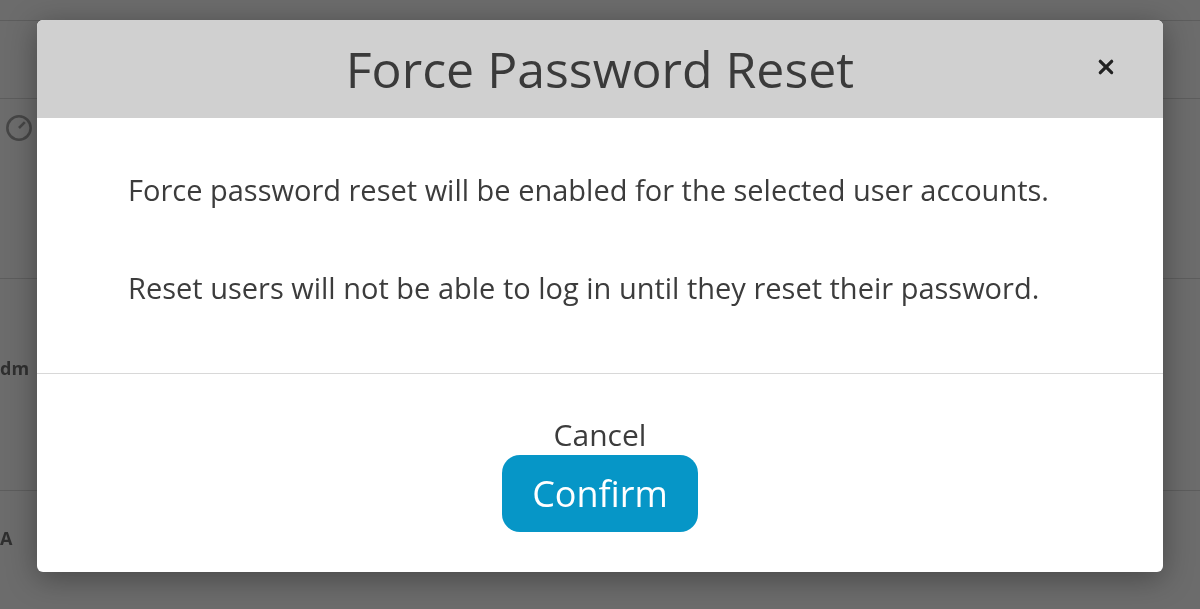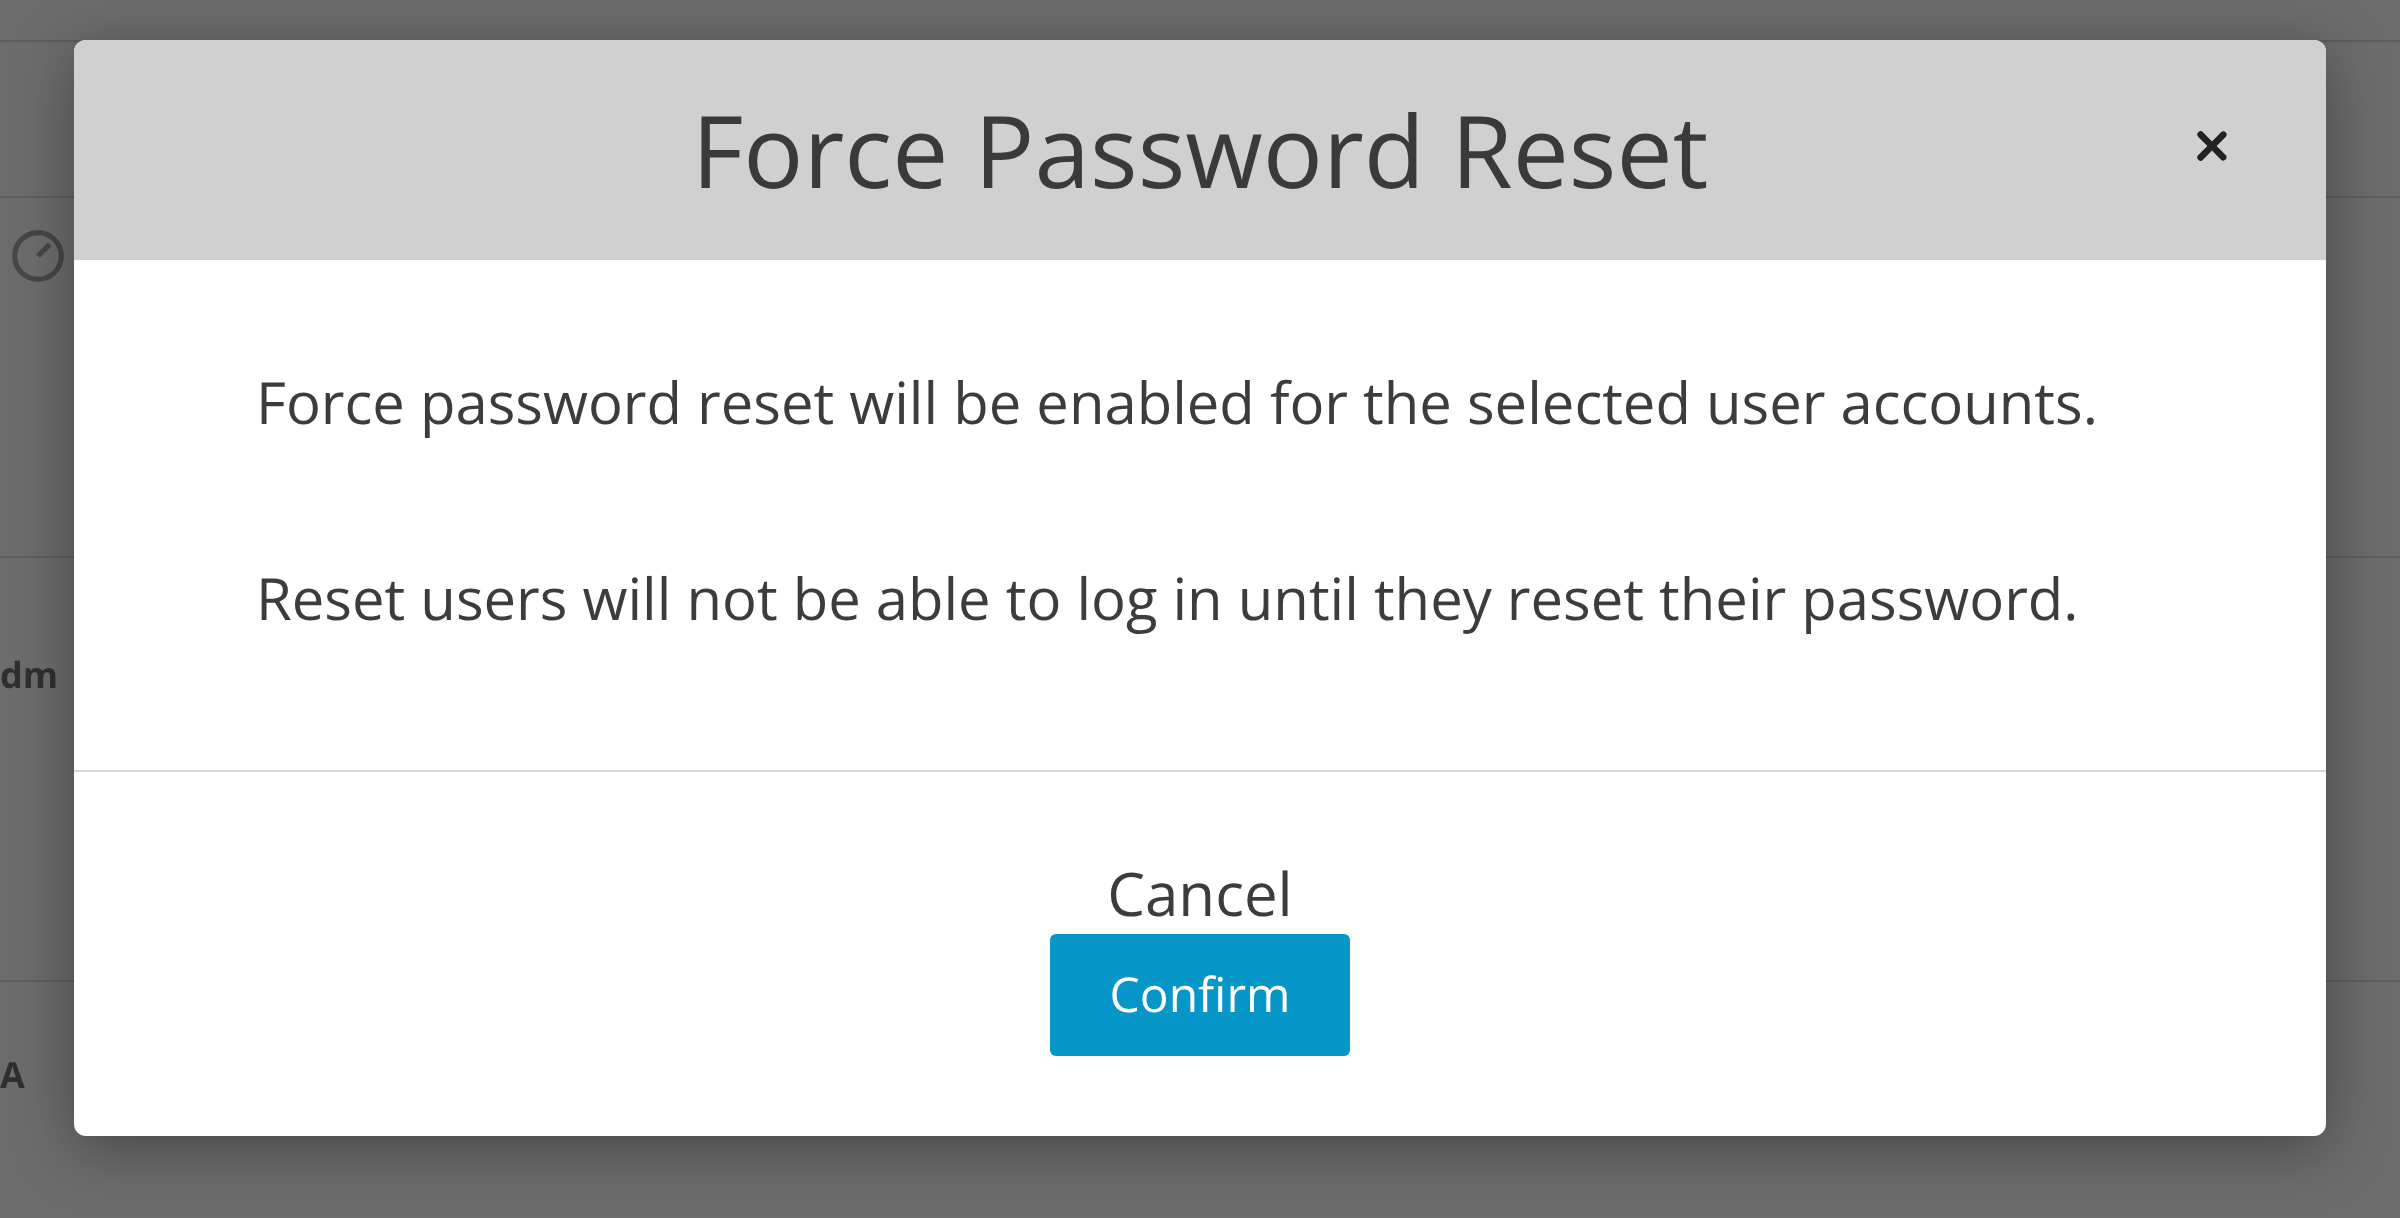--- a/index.html
+++ b/index.html
@@ -16,21 +16,21 @@
       overflow: hidden;
     }
     .backdrop {
       position: absolute;
       inset: 0;
       background: #888;
     }
     .backdrop-text-1 {
       position: absolute;
       left: 0;
-      top: 326px;
+      top: 356px;
       font-size: 18px;
       font-weight: 700;
       color: #000;
     }
     .backdrop-text-2 {
       position: absolute;
       left: 0;
       top: 526px;
       font-size: 18px;
       font-weight: 700;
@@ -62,21 +62,21 @@
     .modal {
       width: 1126px;
       margin-top: 20px;
       background: #ffffff;
       border-radius: 6px;
       overflow: hidden;
       box-shadow: 0 6px 30px rgba(0,0,0,0.35);
     }
     .modal-header {
       background: #d0d0d0;
-      height: 110px;
+      height: 98px;
       display: flex;
       align-items: center;
       justify-content: center;
       position: relative;
     }
     .modal-title {
       font-size: 50px;
       font-weight: 400;
       color: #3a3a3a;
     }
@@ -119,25 +119,25 @@
     }
     .btn-cancel {
       font-size: 30px;
       color: #3c3c3c;
       background: none;
       border: none;
       cursor: pointer;
       font-family: inherit;
     }
     .btn-confirm {
-      font-size: 24px;
+      font-size: 36px;
       color: #fff;
       background: #0696c7;
       border: none;
-      border-radius: 3px;
+      border-radius: 18px;
       padding: 14px 30px;
       cursor: pointer;
       font-family: inherit;
     }
   </style>
 </head>
 <body>
 
 <div class="backdrop">
   <div class="backdrop-row" style="top:20px;"></div>

